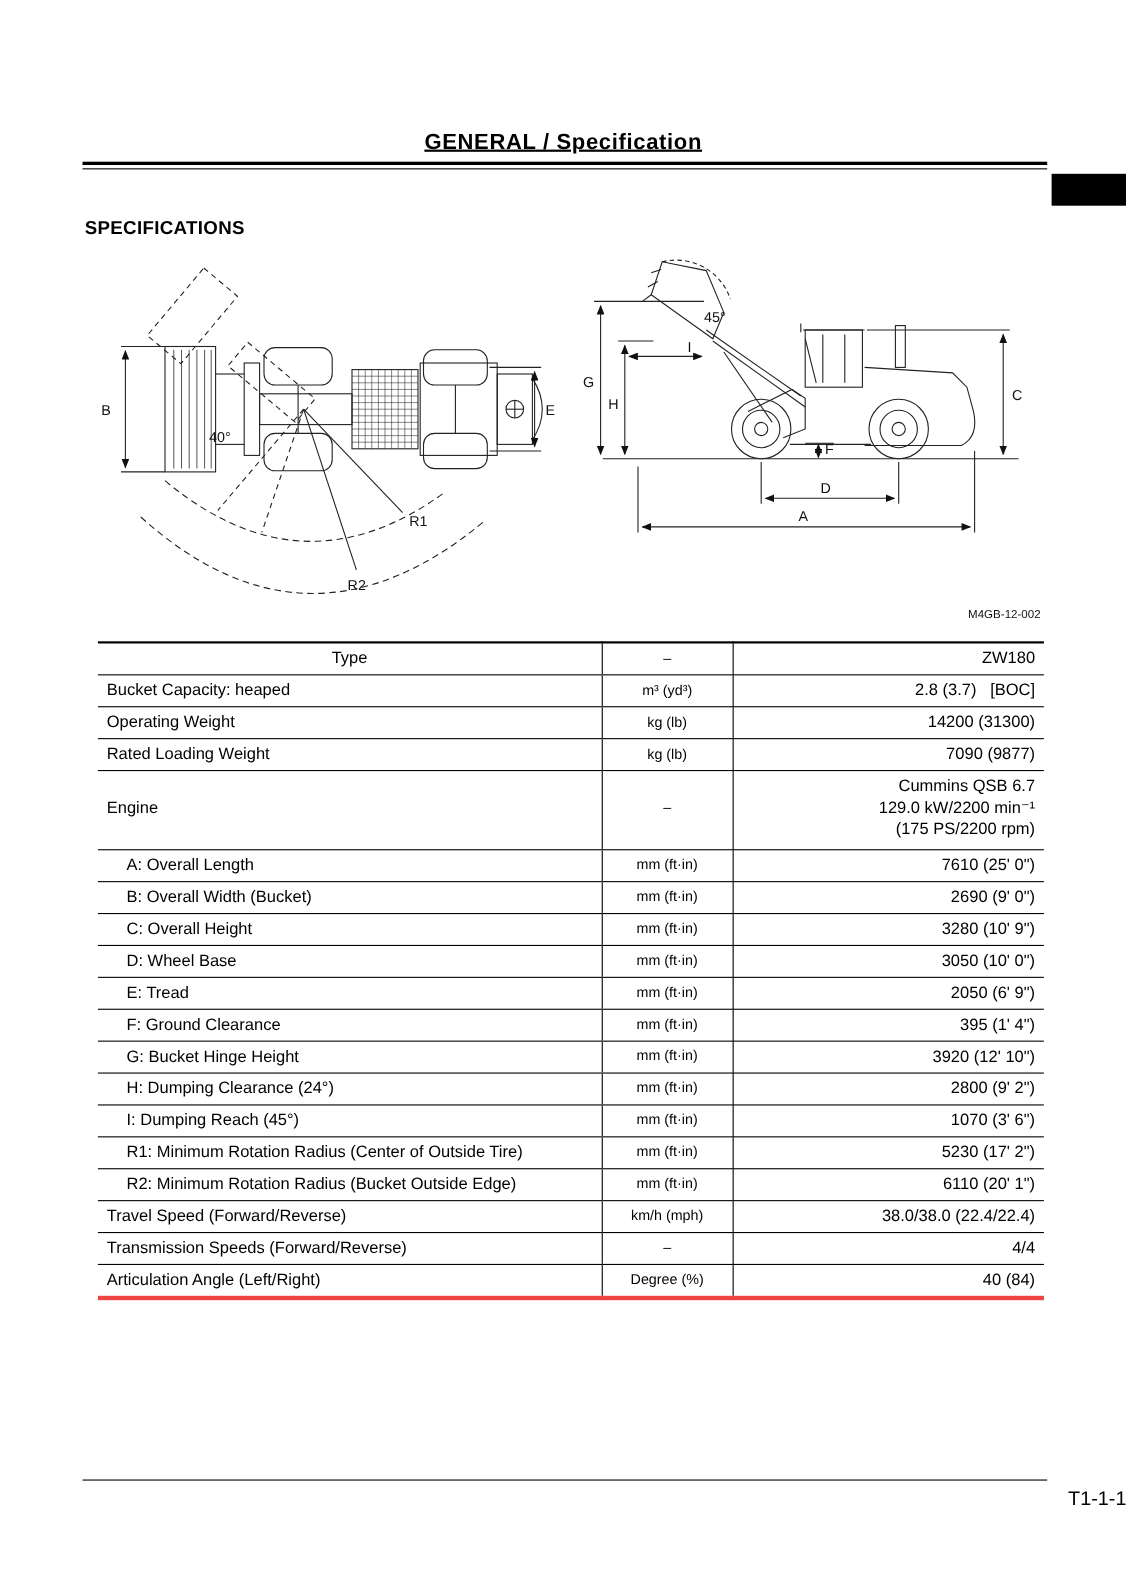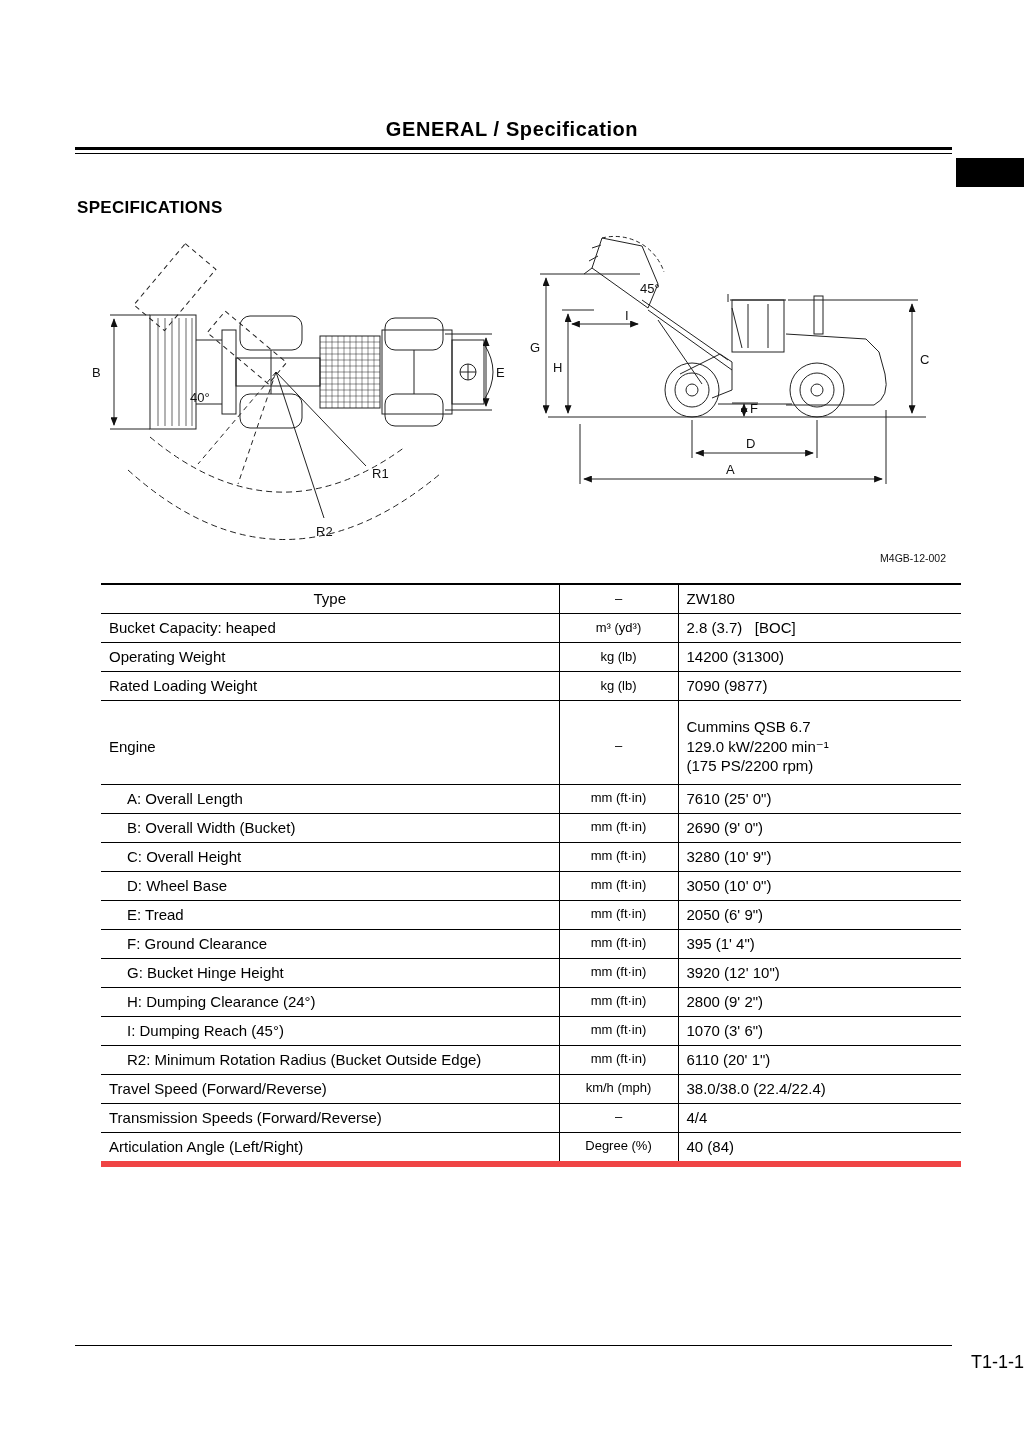--- a/index.html
+++ b/index.html
@@ -4,21 +4,21 @@
 <style>
   html,body{margin:0;padding:0;background:#e8e8e8;}
   .page{
     position:relative;width:1024px;height:1449px;margin:0 auto;
     background:#ffffff;color:#000;
     font-family:"Liberation Sans","DejaVu Sans",sans-serif;
     overflow:hidden;
   }
   .header-title{
     position:absolute;top:118px;left:0;width:100%;
-    text-align:center;font-size:20px;font-weight:bold;letter-spacing:.6px;
+    text-align:center;font-size:20px;font-weight:bold;letter-spacing:.6px;text-decoration:underline;
   }
   .header-rule{
     position:absolute;top:147px;left:75px;width:877px;height:3px;
     border-top:3px solid #000;border-bottom:1px solid #000;
   }
   .section-title{
     position:absolute;top:170px;left:77px;
     font-size:17px;font-weight:bold;letter-spacing:.3px;margin-top:28px;
   }
   .edge-tab{
@@ -26,38 +26,38 @@
   }
   .figure{position:absolute;top:212px;left:80px;width:880px;height:364px;}
   .figure svg{position:absolute;top:0;left:0;}
   .figure svg text{
     fill:#111;stroke:none;font-size:13px;
     font-family:"Liberation Sans","DejaVu Sans",sans-serif;
   }
   .figure svg text.small{font-size:10.5px;}
 
   table.spec{
-    position:absolute;top:583px;left:101px;width:860px;
+    position:absolute;top:583px;left:89px;width:860px;
     border-collapse:collapse;
-    border-top:2px solid #000;border-bottom:6px solid #ef4444;
+    border-top:2px solid #000;border-bottom:4px solid #ef4444;
     font-size:15px;color:#000;
   }
   table.spec td{
     border-bottom:1px solid #000;
     padding:4px 8px;height:20px;vertical-align:middle;line-height:1.3;
   }
   td.item{text-align:left;padding-left:8px;}
   td.item.center{text-align:center;}
   td.item.sub{padding-left:26px;}
   td.unit{
     text-align:center;font-size:13px;
     border-left:1px solid #000;border-right:1px solid #000;
   }
-  td.val{text-align:left;white-space:pre-wrap;}
-  tr.tall td{padding-top:16px;padding-bottom:8px;}
+  td.val{text-align:right;white-space:pre-wrap;}
+  tr.tall td{padding-top:4px;padding-bottom:8px;}
 
   .footer-rule{
     position:absolute;top:1345px;left:75px;width:877px;
     border-top:1px solid #000;height:0;
   }
   .footer-text{
     position:absolute;top:1352px;left:0;width:100%;
     text-align:right;font-size:18px;font-weight:normal;
   }
 </style>
@@ -290,20 +290,25 @@
         <td class="item sub">H:  Dumping Clearance (24°)</td>
         <td class="unit">mm (ft·in)</td>
         <td class="val">2800 (9' 2")</td>
       </tr>
       <tr>
         <td class="item sub">I:   Dumping Reach (45°)</td>
         <td class="unit">mm (ft·in)</td>
         <td class="val">1070 (3' 6")</td>
       </tr>
       <tr>
+        <td class="item sub">R1: Minimum Rotation Radius (Center of Outside Tire)</td>
+        <td class="unit">mm (ft·in)</td>
+        <td class="val">5230 (17' 2")</td>
+      </tr>
+      <tr>
         <td class="item sub">R2: Minimum Rotation Radius (Bucket Outside Edge)</td>
         <td class="unit">mm (ft·in)</td>
         <td class="val">6110 (20' 1")</td>
       </tr>
       <tr>
         <td class="item">Travel Speed (Forward/Reverse)</td>
         <td class="unit">km/h (mph)</td>
         <td class="val">38.0/38.0 (22.4/22.4)</td>
       </tr>
       <tr>

